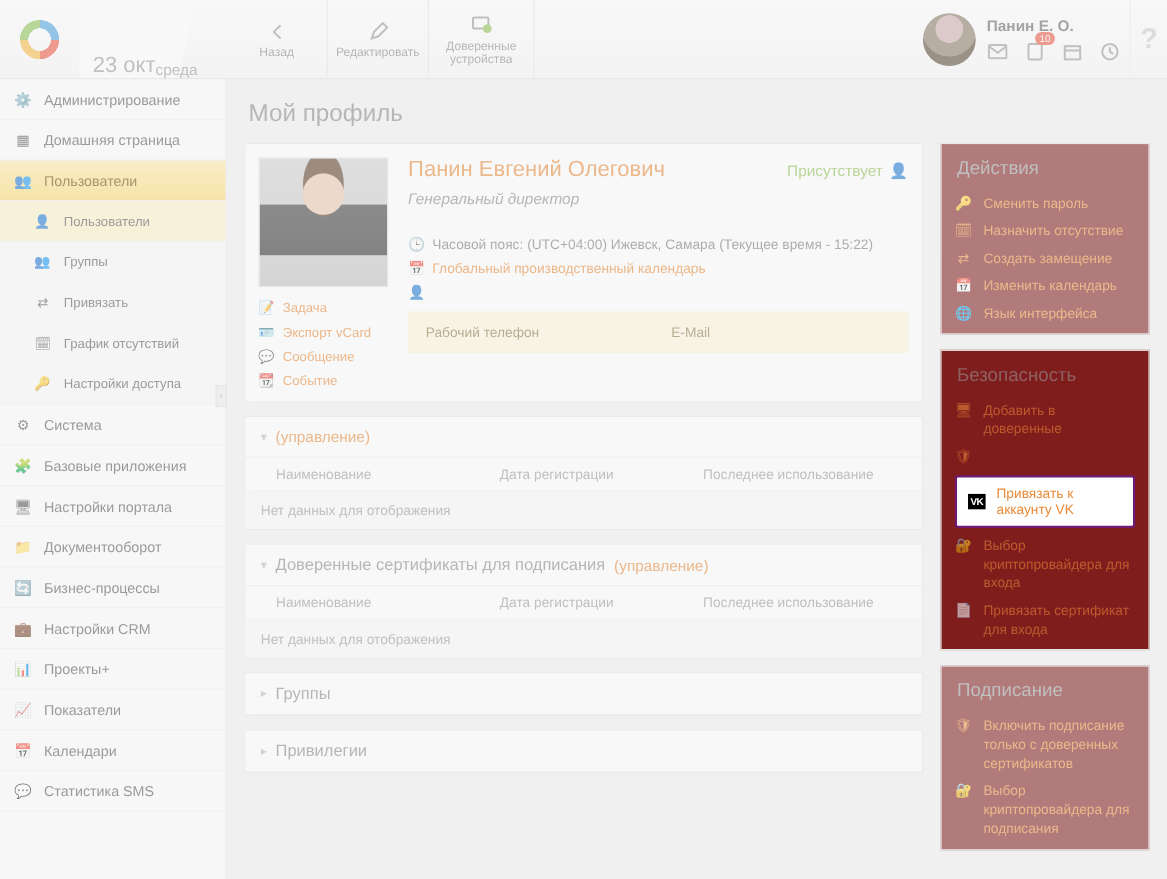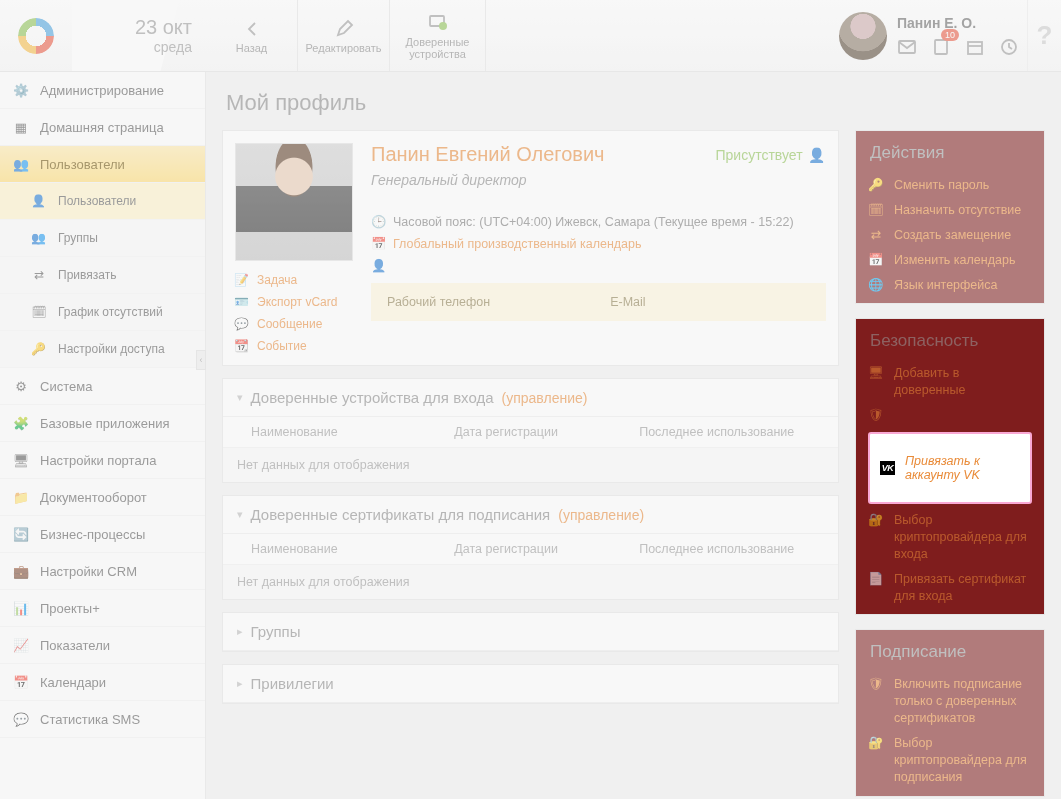--- a/index.html
+++ b/index.html
@@ -25,21 +25,21 @@
     width: 72px; display:flex; align-items:center; justify-content:center;
     position: relative;
   }
   .logo-ring {
     width: 36px; height:36px; border-radius:50%;
     background: conic-gradient(#4aa3df 0 90deg,#e9573f 90deg 180deg,#f6bb42 180deg 270deg,#8cc152 270deg 360deg);
     mask: radial-gradient(circle, transparent 40%, #000 41%);
     -webkit-mask: radial-gradient(circle, transparent 40%, #000 41%);
   }
   .date-slot {
-    width: 134px; display:flex; flex-direction:column; align-items:flex-end; justify-content:center;
+    width: 134px; display:flex; flex-direction:row; align-items:flex-end; justify-content:center;
     padding-right: 14px; color:#999;
     background: linear-gradient(105deg,#fff 0 70%, transparent 70.5%);
   }
   .date-big { font-size: 20px; font-weight:300; }
   .date-sub { font-size: 14px; }
   .tbar { display:flex; }
   .tbtn {
     width: 92px; border-right:1px solid #e5e5e5;
     display:flex; flex-direction:column; align-items:center; justify-content:center;
     font-size: 11px; color:#888; text-align:center; padding:10px 4px;
@@ -126,24 +126,23 @@
 
   
   .panel { background:#7f1d1d; border:1px solid #e5e5e5; margin-bottom:14px; }
   .panel-h { padding:12px 14px; font-size:17px; color:#999; }
   .panel-body { padding: 2px 12px 10px 12px; display:flex; flex-direction:column; gap:8px;}
   .act { display:flex; gap:10px; align-items:flex-start; color:#e98b39; font-size:12.5px; line-height:1.35; text-decoration:none;}
   .act .aic { width:16px; flex-shrink:0; display:inline-flex; justify-content:center; color:#e98b39;}
 
   
   .vk-highlight {
-    border:2px solid #f9a8d4; border-radius:3px;
-    padding:20px 10px; display:flex; gap:10px; align-items:center;
+    border:2px solid #701a75; border-radius:3px;
+    padding:8px 10px; display:flex; gap:10px; align-items:center;
     background:#fff;
-    font-style:italic;
   }
   .vk-logo {
     width:20px; height:14px; background:#000; position:relative;
   }
   .vk-logo::before {
     content:"VK"; color:#fff; font-size:9px; font-weight:bold;
     position:absolute; inset:0; display:flex; align-items:center; justify-content:center;
     letter-spacing:-0.5px;
   }
   .vk-label { color:#e98b39; font-size:12.5px;}
@@ -354,21 +353,20 @@
           <div class="contact-box">
             <span>Рабочий телефон</span>
             <span>E-Mail</span>
           </div>
         </div>
       </div>
 
       <div class="section">
         <div class="sec-hdr">
           <span class="chev">▾</span>
-          <span>Доверенные устройства для входа</span>
           <span class="mgmt">(управление)</span>
         </div>
         <div class="tbl-head">
           <div>Наименование</div>
           <div>Дата регистрации</div>
           <div>Последнее использование</div>
         </div>
         <div class="tbl-empty">Нет данных для отображения</div>
       </div>
 

